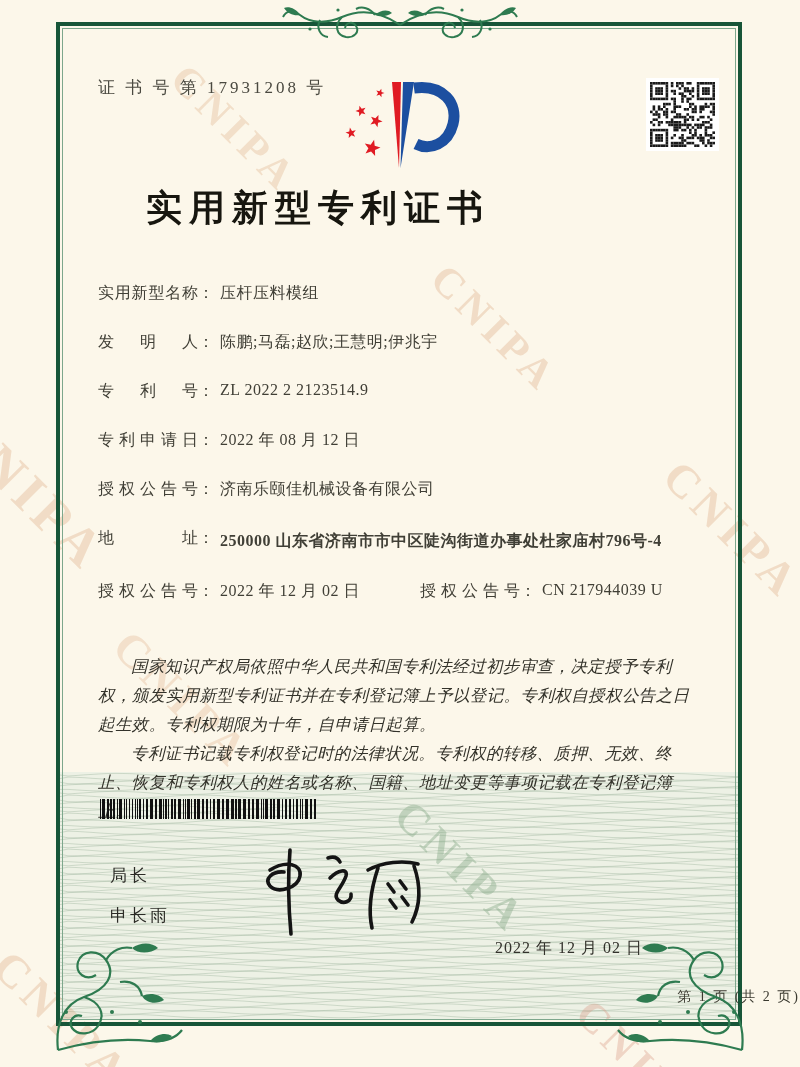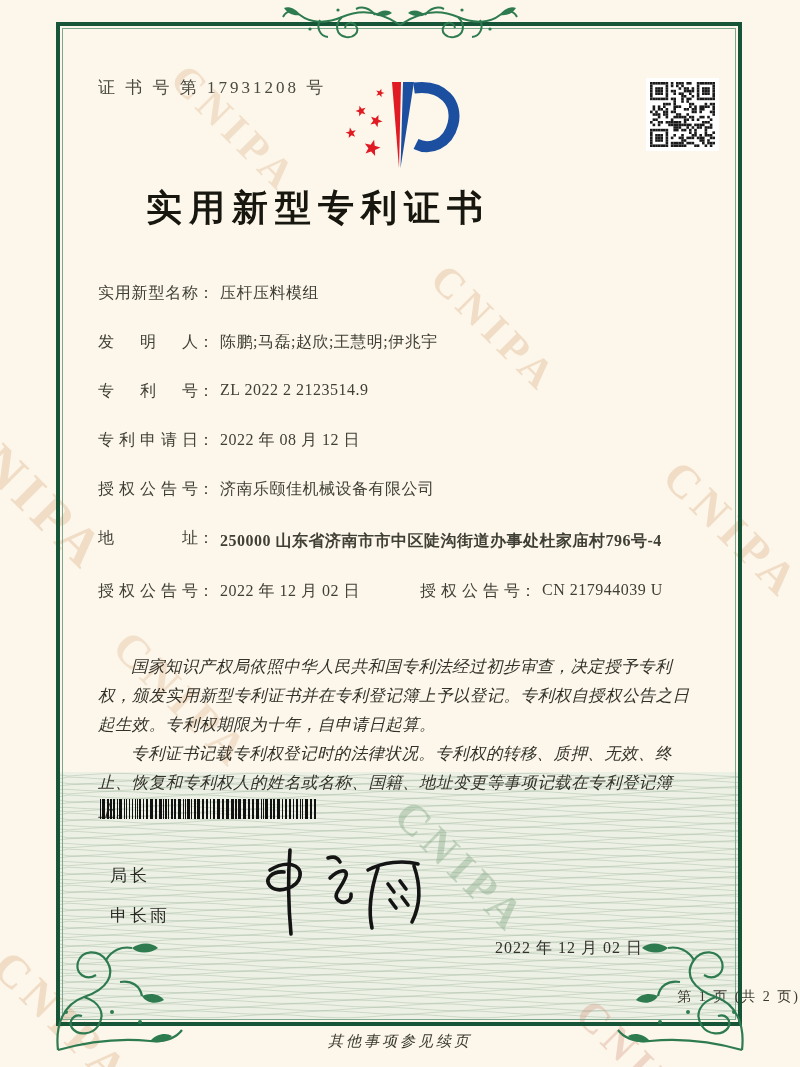--- a/index.html
+++ b/index.html
@@ -580,15 +580,14 @@
       <path d="M186,22 C193,42 192,62 184,78"></path>
       <path d="M160,40 L166,48"></path>
         <path d="M172,37 L178,45"></path>
       <path d="M162,56 L168,64"></path>
         <path d="M174,53 L180,61"></path>
     </g>
   </svg>
 
   <div class="z issue-date">2022 年 12 月 02 日</div>
   <div class="z page-ind">第 1 页 (共 2 页)</div>
-  <div class="z footer-note">其他事项参见续页</div>
 
 </div>
 
 </body></html>

